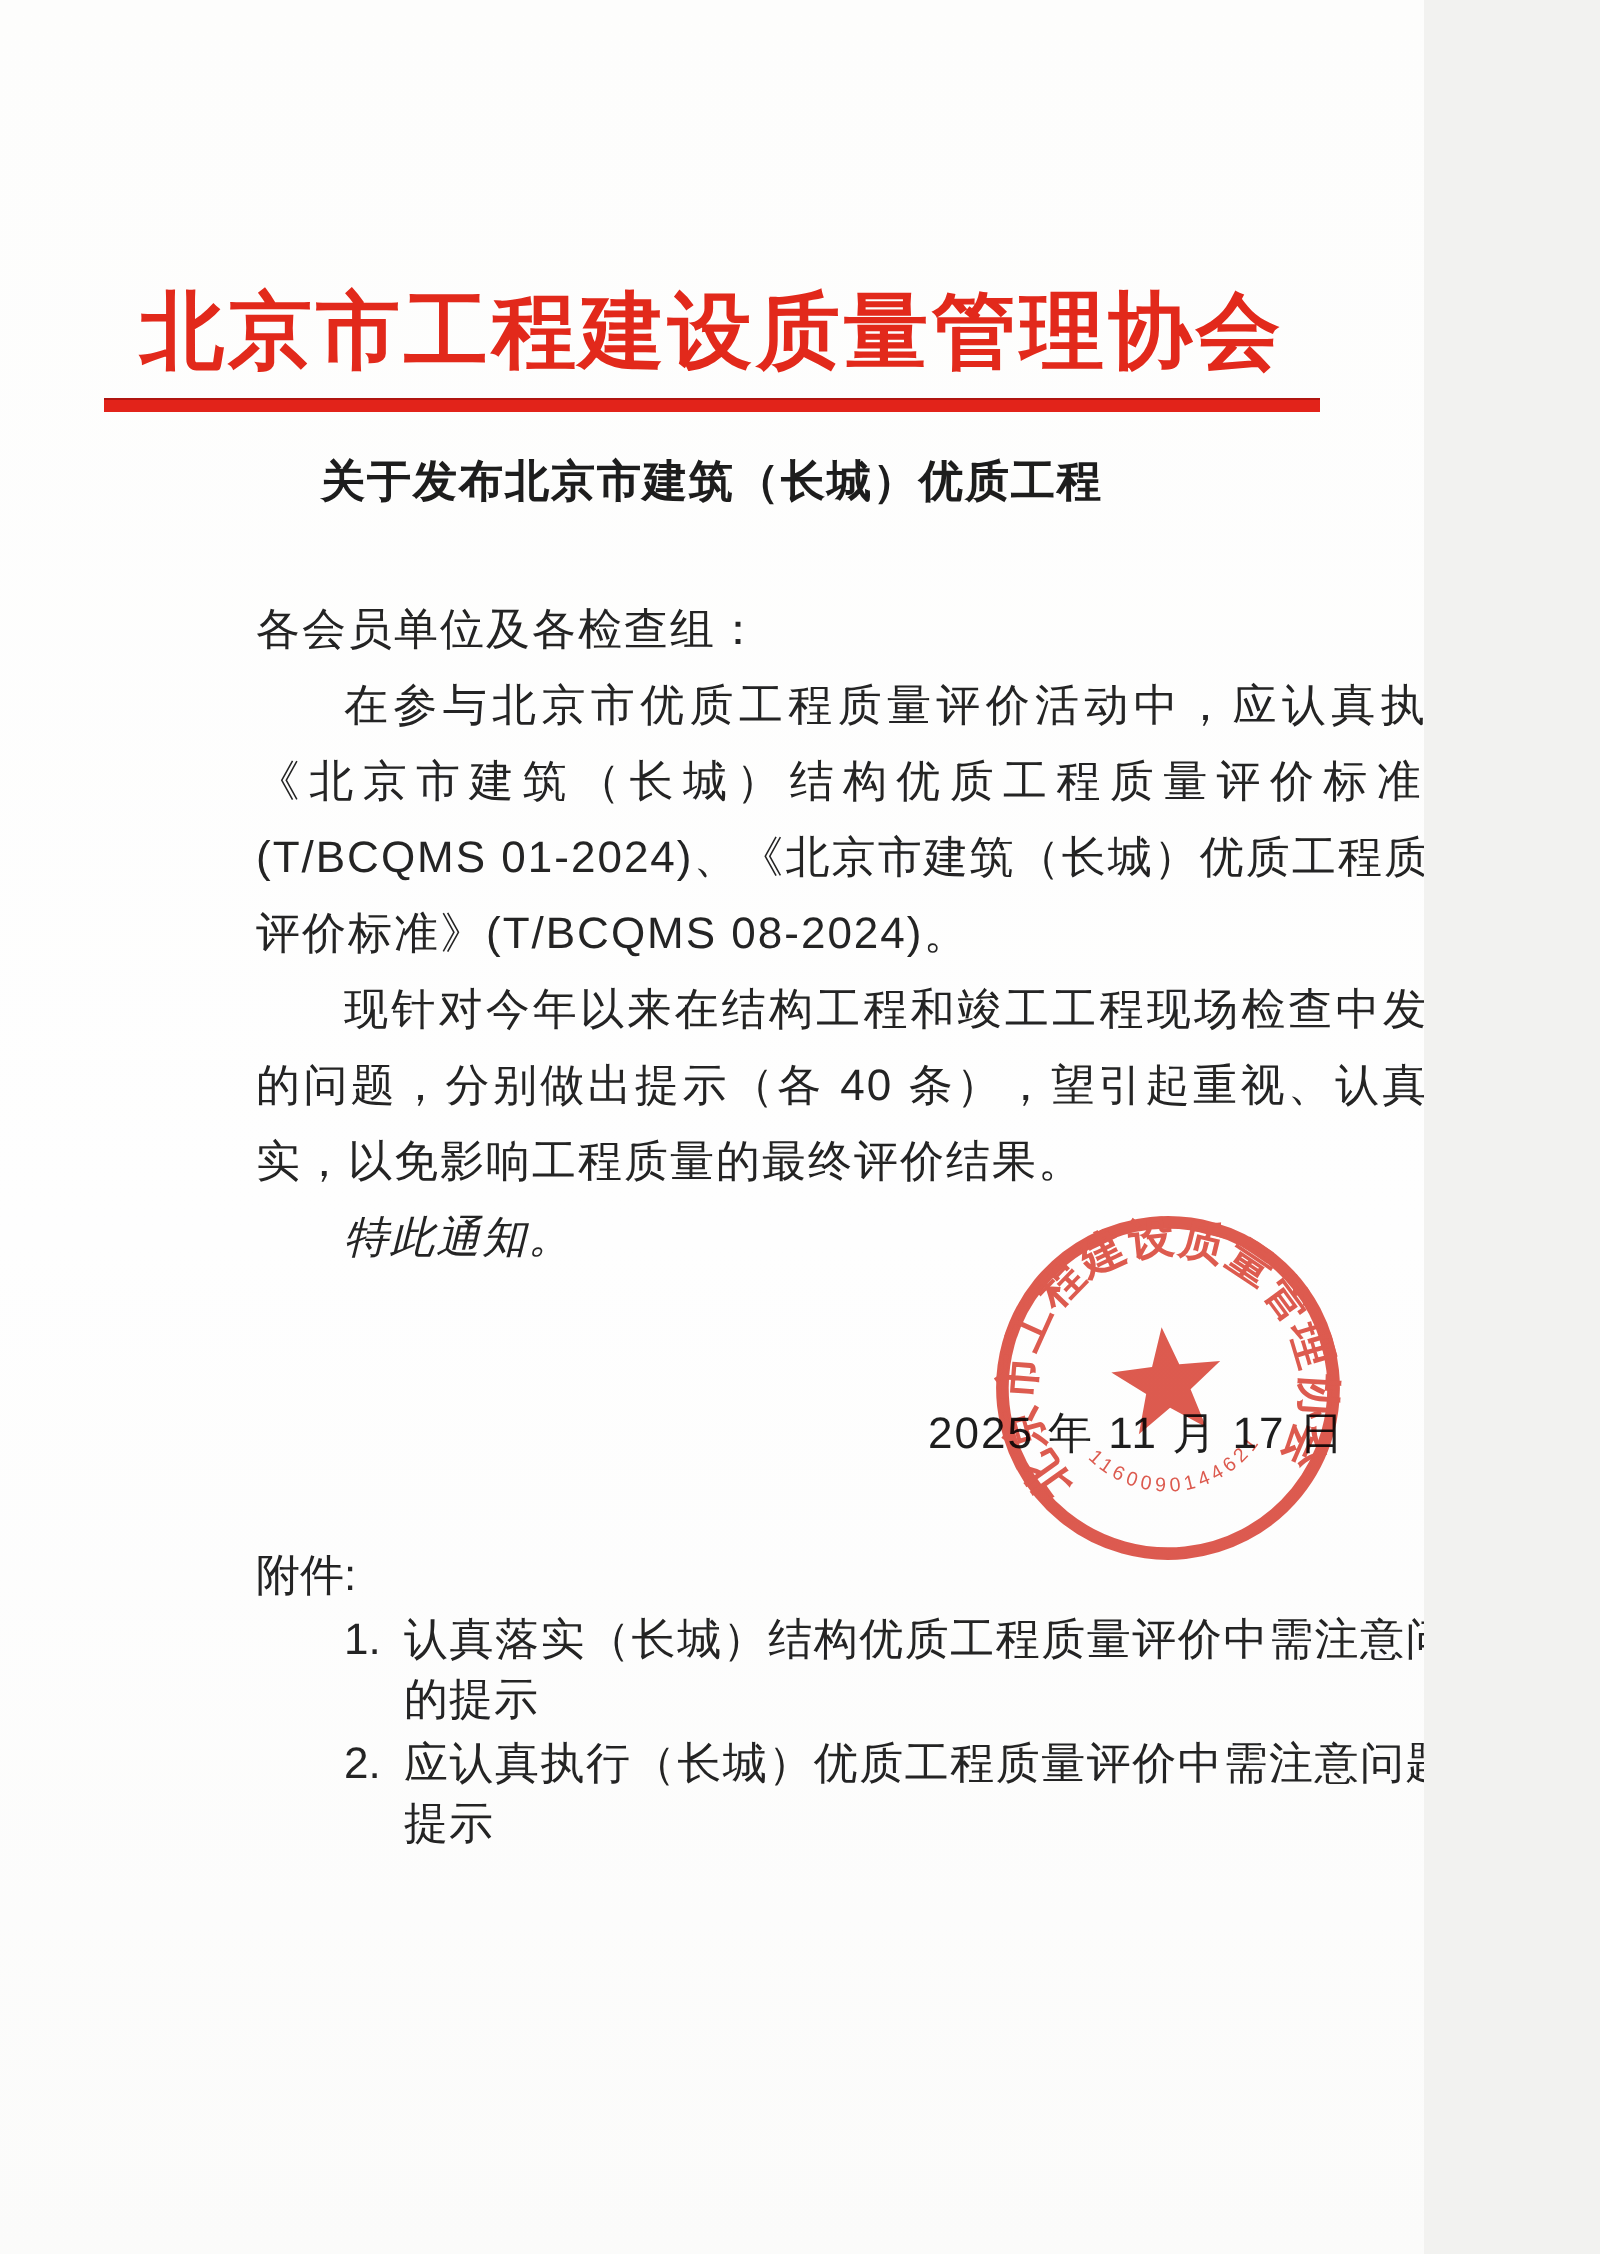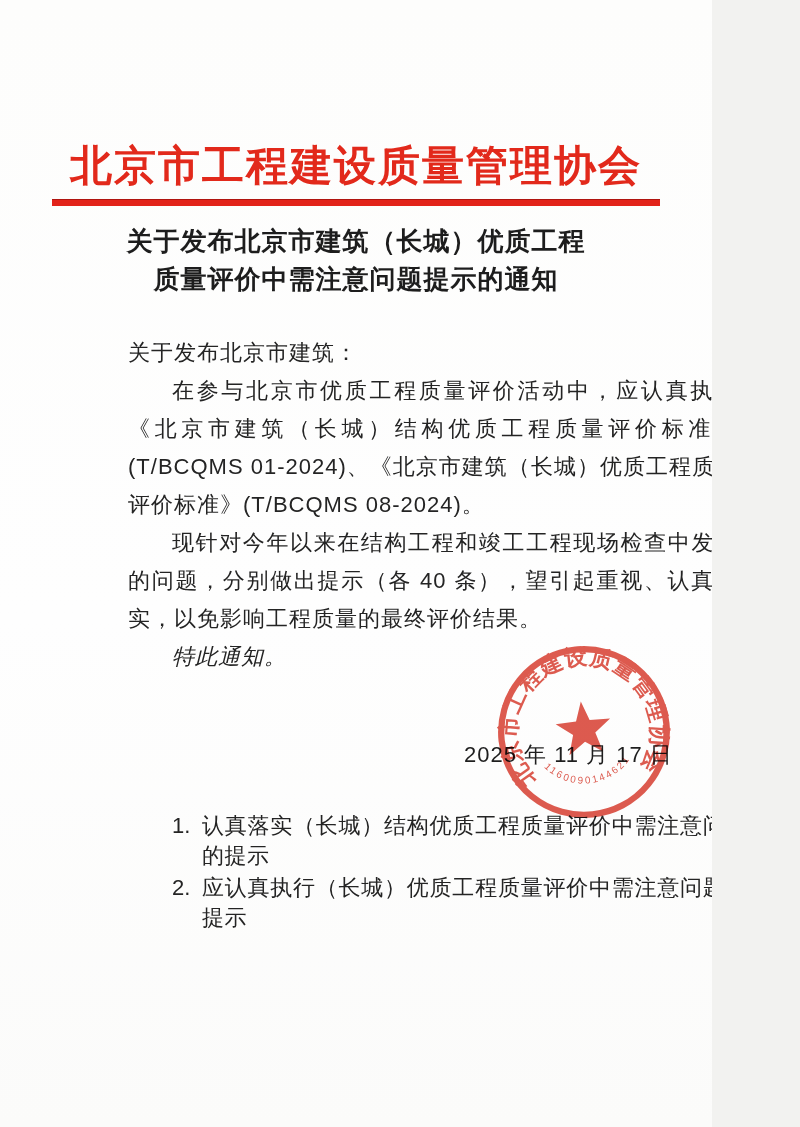--- a/index.html
+++ b/index.html
@@ -26,21 +26,21 @@
   }
   .red-rule {
     width: 608px; height: 6px;
     margin: 6px auto 0 auto;
     background: #e2231a;
     box-shadow: 0 -1px 0 #b01510;
   }
   .doc-title {
     margin: 16px 0 0 0;
     text-align: center;
-    font-size: 26px;
+    font-size: 22px;
     font-weight: bold;
     letter-spacing: 1px;
     line-height: 38px;
     color: #1d1d1d;
   }
   .content {
     width: 610px;
     margin: 36px 0 0 128px;
     font-size: 22px;
     letter-spacing: 1px;
@@ -94,25 +94,24 @@
 <body>
 
 <div class="page">
 
   <h1 class="org-title">北京市工程建设质量管理协会</h1>
 
   <div class="red-rule"></div>
 
   <h2 class="doc-title">
     <span>关于发布北京市建筑（长城）优质工程</span><br>
-    <span>质量评价中需注意问题提示的通知</span>
   </h2>
 
   <div class="content">
-    <p class="salutation">关于发布北京市建筑：</p>
+    <p class="salutation">各会员单位及各检查组：</p>
     <p class="para">在参与北京市优质工程质量评价活动中，应认真执行《北京市建筑（长城）结构优质工程质量评价标准》(T/BCQMS 01-2024)、《北京市建筑（长城）优质工程质量评价标准》(T/BCQMS 08-2024)。</p>
     <p class="para">现针对今年以来在结构工程和竣工工程现场检查中发现的问题，分别做出提示（各 40 条），望引起重视、认真落实，以免影响工程质量的最终评价结果。</p>
     <p class="closing">特此通知。</p>
 
     <div class="sign-area">
       <span class="date-line">2025 年 11 月 17 日</span>
 
       <svg class="seal" viewBox="0 0 200 200" xmlns="http://www.w3.org/2000/svg">
         <g stroke="#d73a2c" fill="#d73a2c" opacity="0.9">
           <circle cx="100" cy="100" r="92" fill="none" stroke-width="7"></circle>
@@ -124,20 +123,21 @@
           <text font-size="11" stroke="none" letter-spacing="2.5">
             <textPath href="#sealNumPath" startOffset="50%" text-anchor="middle">1160090144621</textPath>
           </text>
           <polygon stroke="none" points="100,66 107.6,87.5 130.4,88.1 112.4,102 118.8,123.9 100,111 81.2,123.9 87.6,102 69.6,88.1 92.4,87.5"></polygon>
         </g>
       </svg>
     </div>
   </div>
 
   <div class="attachments">
+    <p class="att-label">附件:</p>
     <div class="att-list">
       <div class="att-item">
         <span class="att-num">1.</span>
         <span class="att-text">认真落实（长城）结构优质工程质量评价中需注意问题的提示</span>
       </div>
       <div class="att-item">
         <span class="att-num">2.</span>
         <span class="att-text">应认真执行（长城）优质工程质量评价中需注意问题的提示</span>
       </div>
     </div>

